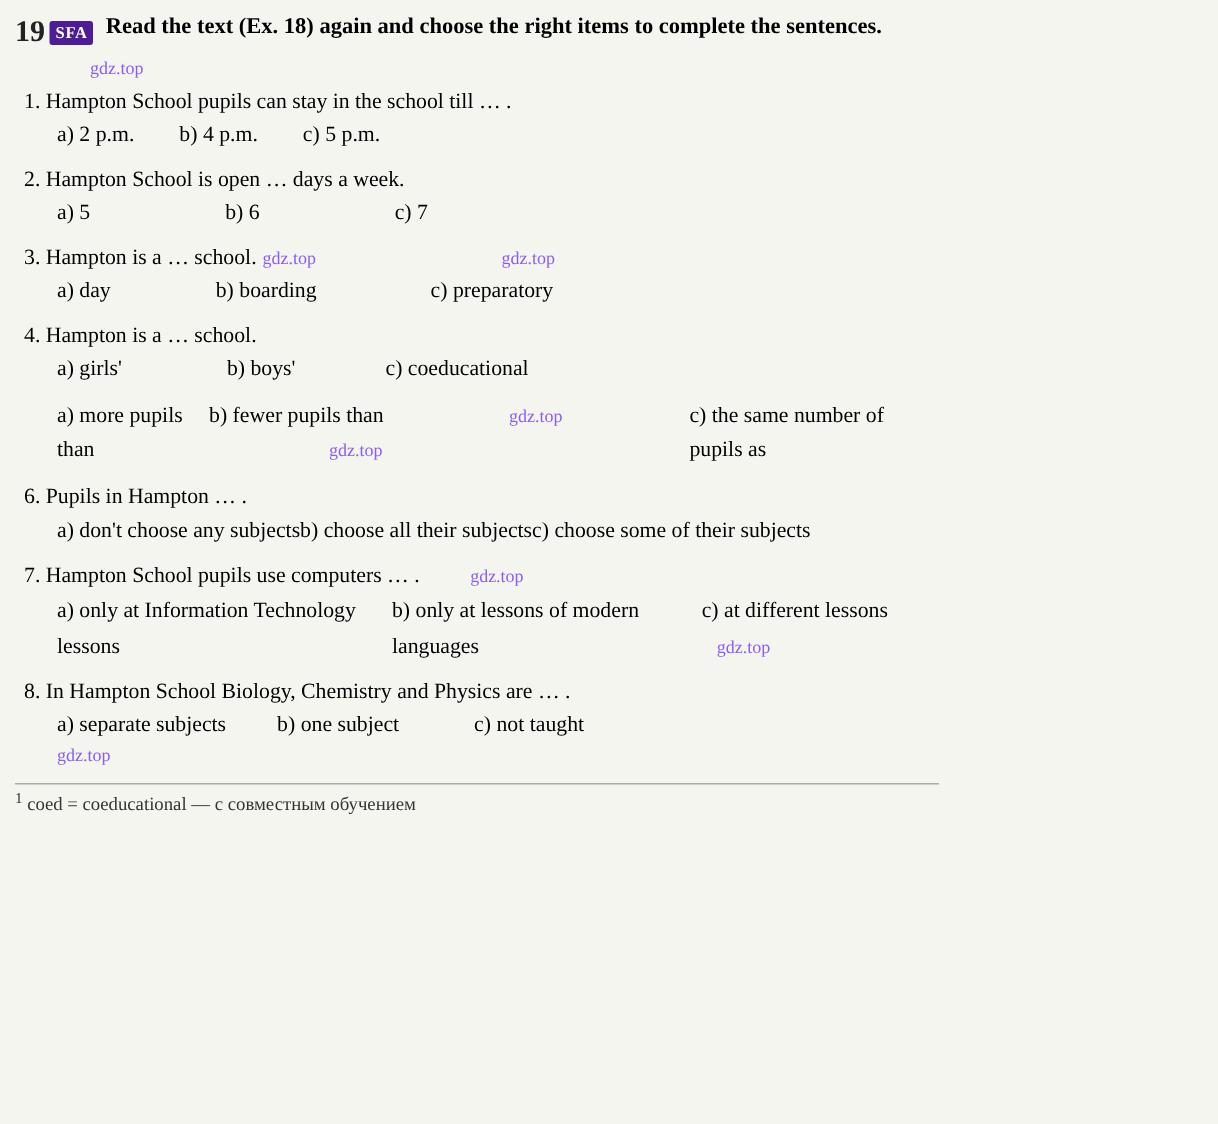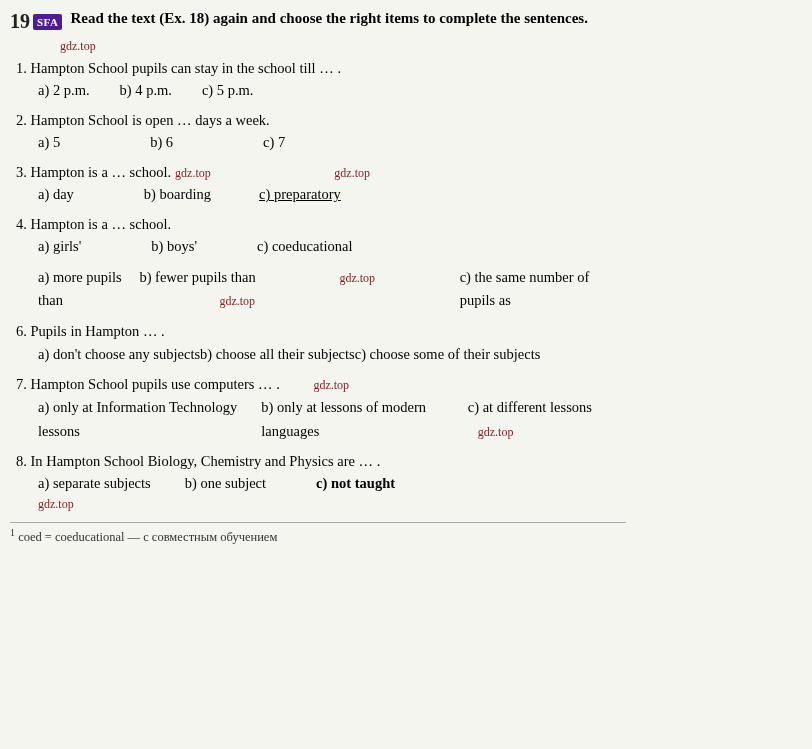--- a/index.html
+++ b/index.html
@@ -59,21 +59,21 @@
 
     .task-title {
       font-size: 15px;
       font-weight: bold;
       line-height: 1.4;
       flex: 1;
       text-align: left;
     }
 
     .watermark {
-      color: #7f1d1d;
+      color: #8b5cf6;
       font-size: 12px;
       font-style: normal;
       display: inline;
     }
 
     .questions-area {
       margin-top: 4px;
       padding-left: 6px;
     }
 
@@ -160,21 +160,21 @@
     </div>
 
     <div class="question-block">
       <div class="question-text">
         3. Hampton is a … school.<span class="watermark" style="margin-left:4px;">gdz.top</span>
         <span class="watermark" style="margin-left:120px;">gdz.top</span>
       </div>
       <div class="options-row">
         <span class="option-item">a) day</span>
         <span class="option-item" style="margin-left: 40px;">b) boarding</span>
-        <span class="option-item" style="margin-left: 18px; text-decoration: underline;">c) preparatory</span>
+        <span class="option-item" style="margin-left: 46px;">c) preparatory</span>
       </div>
     </div>
 
     <div class="question-block">
       <div class="question-text">4. Hampton is a … school.</div>
       <div class="options-row">
         <span class="option-item">a) girls'</span>
         <span class="option-item" style="margin-left: 40px;">b) boys'</span>
         <span class="option-item" style="margin-left: 30px;">c) coeducational</span>
       </div>
@@ -214,21 +214,21 @@
           <span class="watermark" style="margin-left: 10px;">gdz.top</span>
         </span>
       </div>
     </div>
 
     <div class="question-block">
       <div class="question-text">8. In Hampton School Biology, Chemistry and Physics are … .</div>
       <div class="options-row">
         <span class="option-item">a) separate subjects</span>
         <span class="option-item" style="margin-left:4px;">b) one subject</span>
-        <span class="option-item" style="margin-left:20px;font-weight:bold;">c) not taught</span>
+        <span class="option-item" style="margin-left:20px;">c) not taught</span>
       </div>
       <div style="padding-left:22px;">
         <span class="watermark">gdz.top</span>
       </div>
     </div>
 
   </div>
 
   <div class="footnote-line">
     <sup>1</sup>

